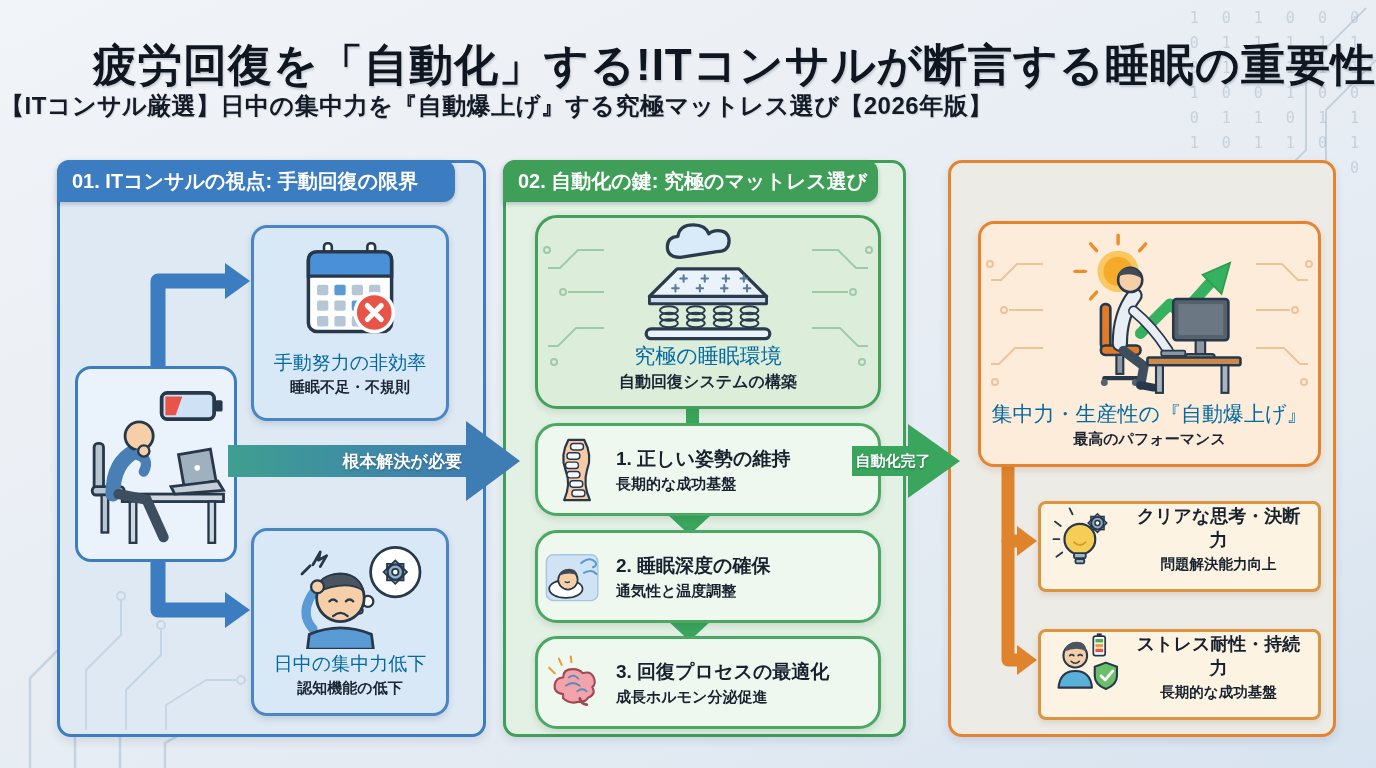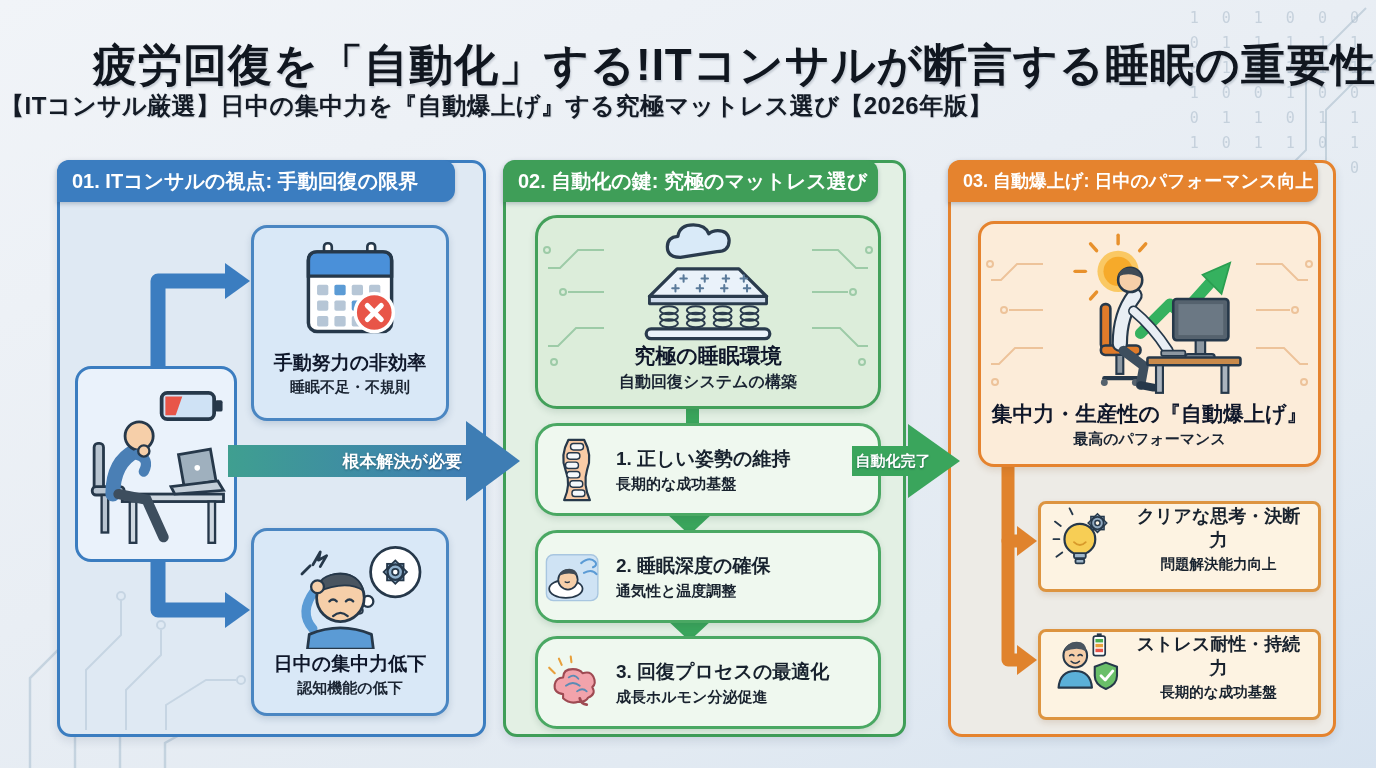--- a/index.html
+++ b/index.html
@@ -30,21 +30,21 @@
   .panel1{left:57px;width:423px;background:#dfe9f3;border-color:#3b7dc0;}
   .panel1 .panel-header{background:#3b7dc0;font-size:20px;width:368px;}
   .panel2{left:503px;width:397px;background:#e3f0e4;border-color:#3f9e58;}
   .panel2 .panel-header{background:#3f9e58;font-size:20px;width:345px;}
   .panel3{left:948px;width:382px;background:#edebe6;border-color:#e5832e;}
   .panel3 .panel-header{background:#e5832e;font-size:18px;width:340px;}
   
   .card{position:absolute;border:3px solid;border-radius:16px;}
   .blue-card{background:#d9e8f7;border-color:#4a86c2;box-shadow:0 3px 7px rgba(40,70,110,.18);}
   .person-card{background:#eaf2fb;border-color:#3b7dc0;}
-  .card-title{position:absolute;left:0;right:0;text-align:center;font-size:19px;font-weight:700;color:#0f172a;}
+  .card-title{position:absolute;left:0;right:0;text-align:center;font-size:19px;font-weight:400;color:#0369a1;}
   .card-sub{position:absolute;left:0;right:0;text-align:center;font-size:15px;font-weight:700;color:#1b2533;}
   .icon-center{position:absolute;left:50%;transform:translateX(-50%);}
   
   .main-card-green{left:29px;top:52px;width:340px;height:188px;background:#dcedda;border-color:#43a05a;border-radius:22px;box-shadow:0 3px 7px rgba(40,90,60,.15);}
   .step-card{left:29px;width:340px;height:87px;background:#eff8ef;border:3px solid #4aa863;border-radius:22px;
     display:flex;align-items:center;box-shadow:0 3px 6px rgba(40,90,60,.15);}
   .step-icon-wrap{flex:0 0 78px;display:flex;justify-content:center;}
   .step-text{flex:1;padding-right:12px;}
   .step-title{font-size:19px;font-weight:800;color:#18222e;}
   .step-sub{font-size:15px;font-weight:700;color:#18222e;margin-top:3px;}
@@ -327,21 +327,20 @@
       </svg>
     </div>
     <div class="step-text">
       <div class="step-title">3. 回復プロセスの最適化</div>
       <div class="step-sub">成長ホルモン分泌促進</div>
     </div>
   </div>
 </section>
 
 <section class="panel panel3">
-  <div class="panel-header">03. 自動爆上げ: 日中のパフォーマンス向上</div>
 
   <svg class="abs" style="left:0;top:0;" width="382" height="571" viewBox="0 0 382 571">
     <g stroke="#e0832d" stroke-width="13" fill="none" stroke-linejoin="round" stroke-linecap="round">
       <path d="M57,296 V497 H66"></path>
       <path d="M57,378 H66"></path>
     </g>
     <polygon points="66,363 86,378 66,393" fill="#e0832d"></polygon>
     <polygon points="66,482 86,497 66,512" fill="#e0832d"></polygon>
   </svg>
 

